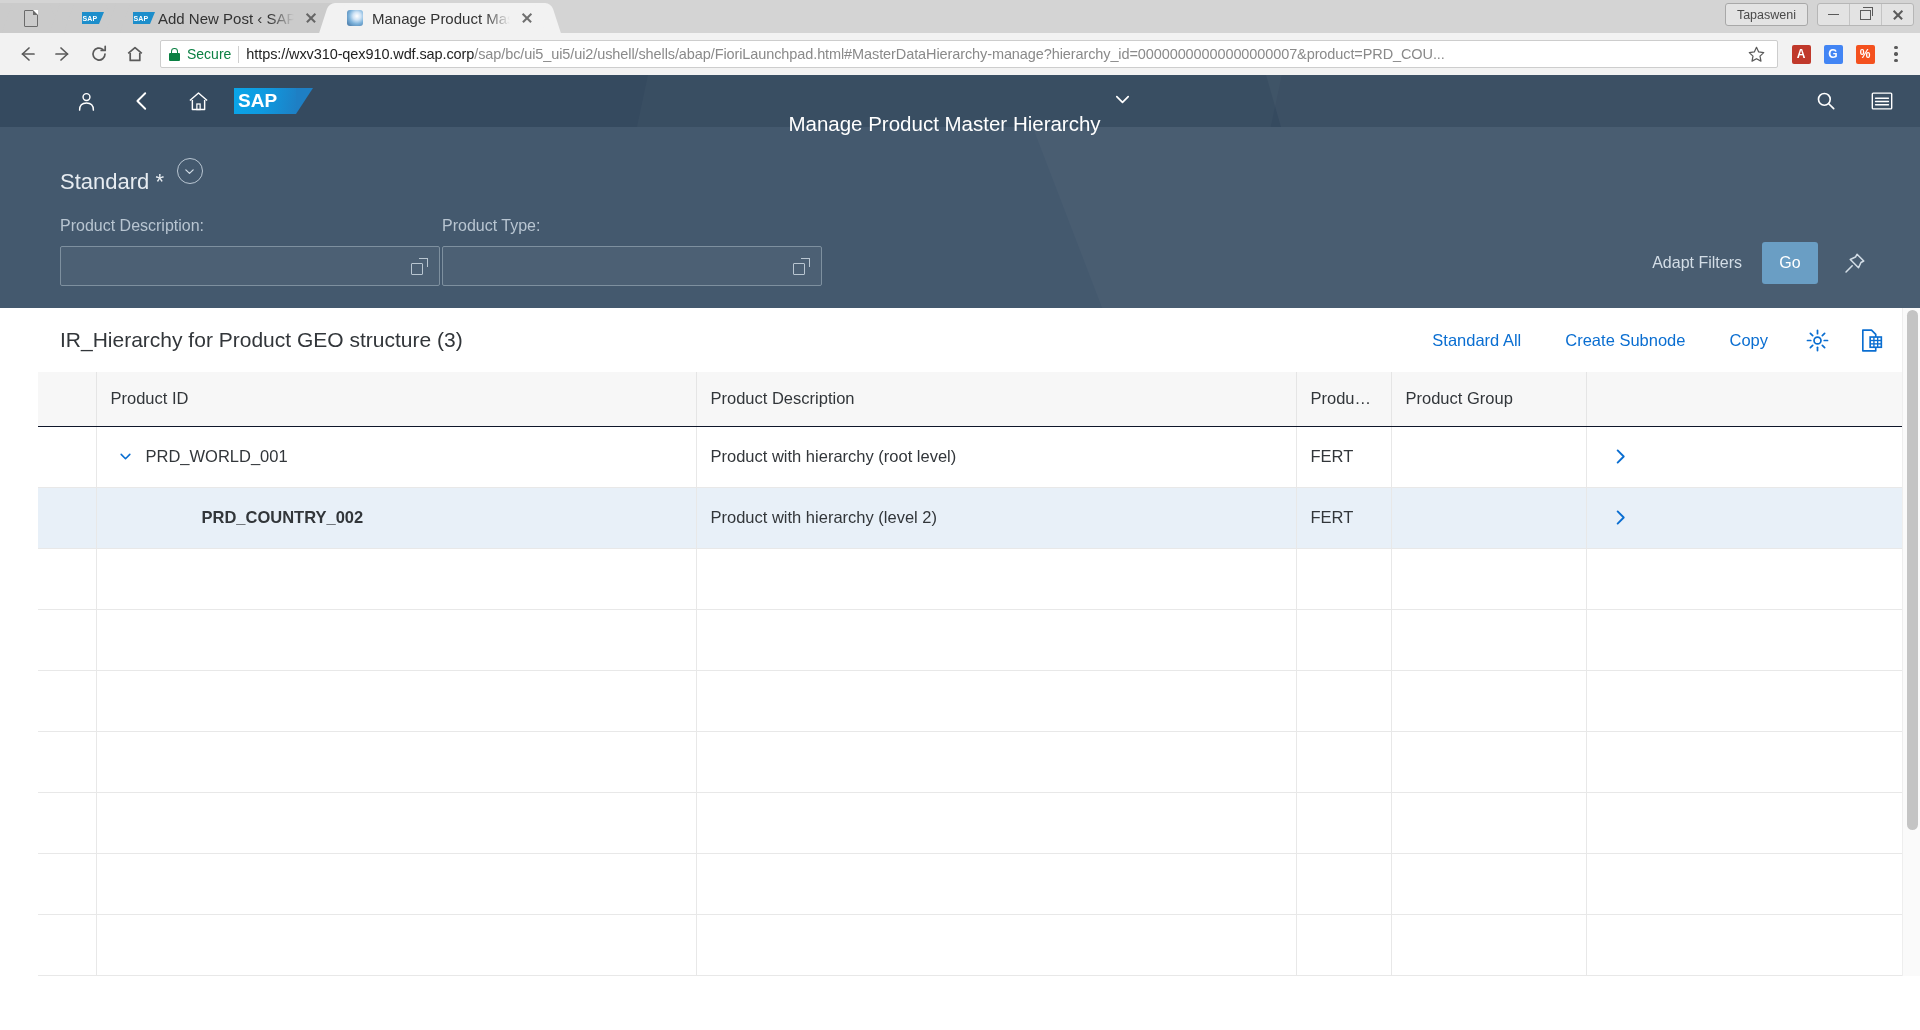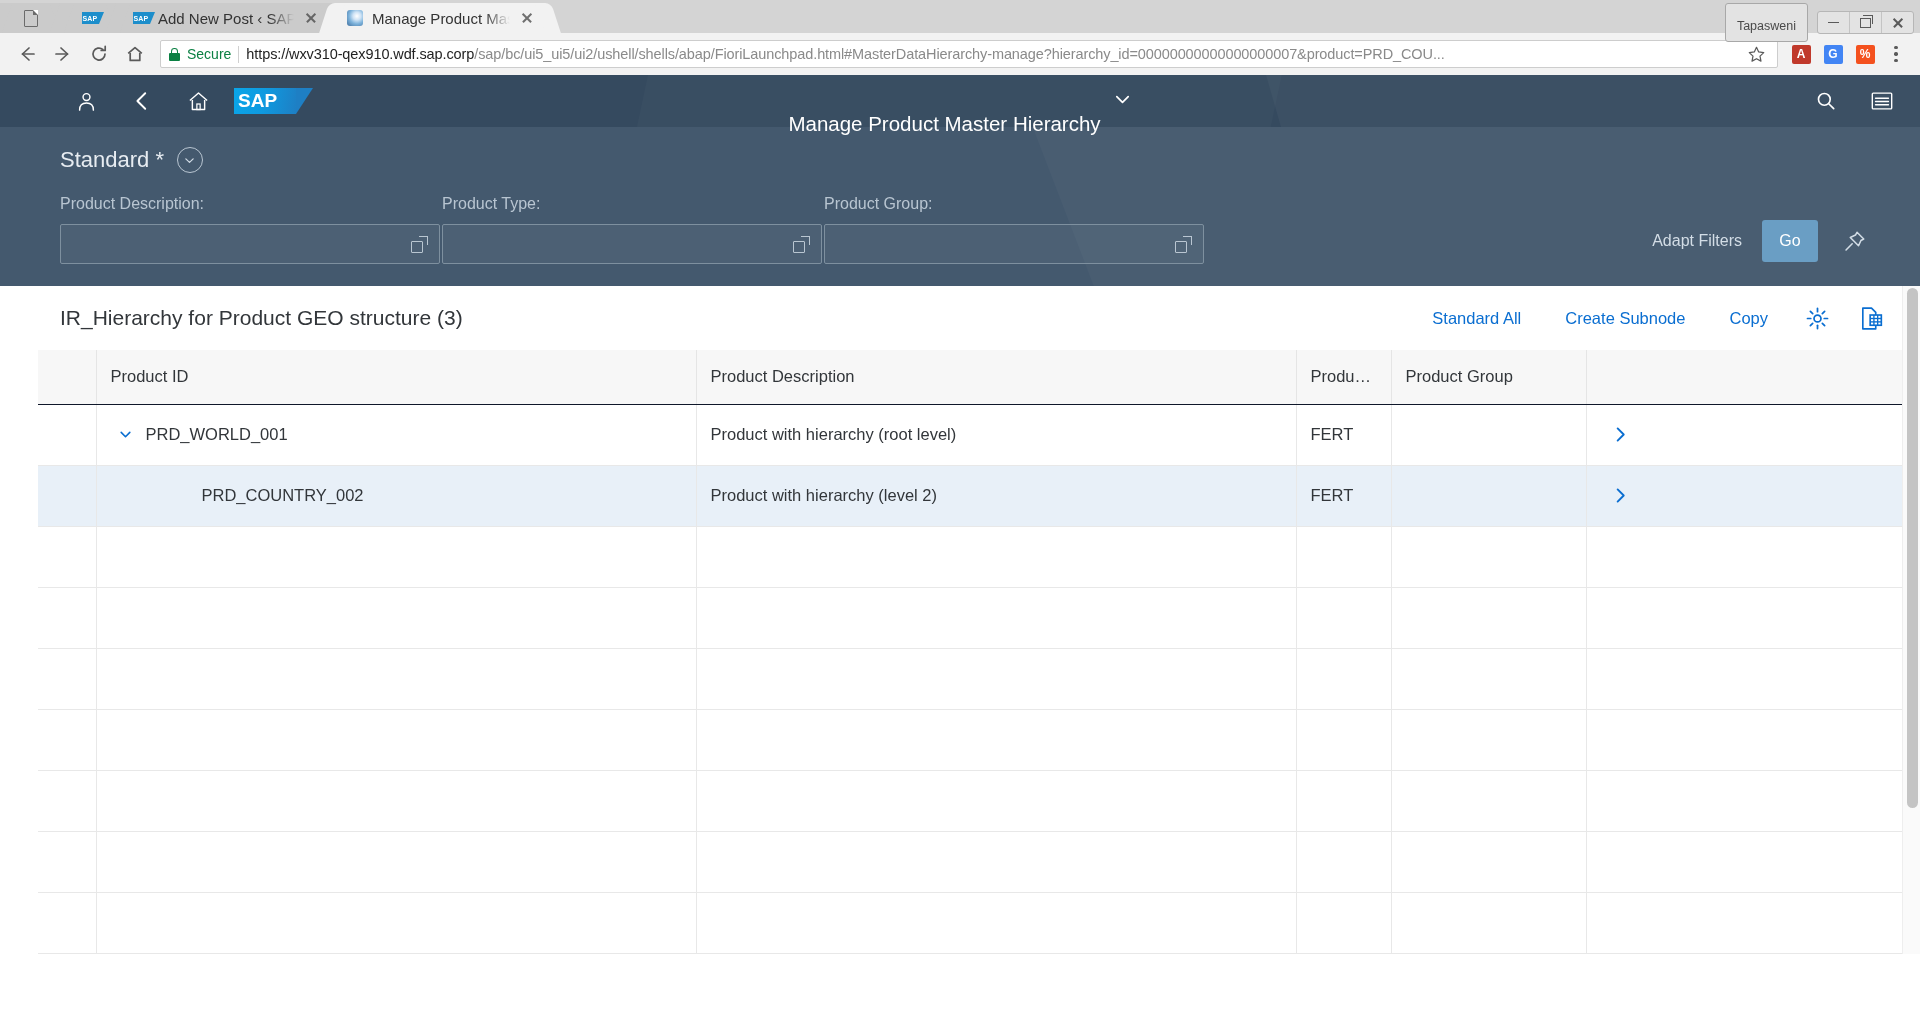--- a/index.html
+++ b/index.html
@@ -50,22 +50,22 @@
   }
   .sapfav:after{content:"";position:absolute;right:-5px;top:0;border-left:5px solid #1d8ecb;border-bottom:12px solid transparent;}
   .docfav{width:12px;height:15px;border:1.4px solid #6b6b6b;border-radius:1px;position:relative;}
   .docfav:after{content:"";position:absolute;right:-1px;top:-1px;border-top:5px solid #fff;border-left:5px solid #6b6b6b;}
   .flowerfav{
     width:16px;height:16px;border-radius:3px;
     background:radial-gradient(circle at 62% 38%, #ffffff 0%, #cfe3f5 28%, #7fb4dc 55%, #3f6f9e 100%);
   }
   .winbtns{position:absolute;right:6px;top:3px;display:flex;align-items:center;gap:0;}
   .profile-chip{
-    height:21px;padding:8px 11px;border:1px solid #a8a8a8;border-radius:3px;background:#e3e3e3;
-    display:flex;align-items:flex-end;font-size:12.5px;color:#4a4a4a;margin-right:9px;
+    height:21px;padding:0 11px;border:1px solid #a8a8a8;border-radius:3px;background:#e3e3e3;
+    display:flex;align-items:center;font-size:12.5px;color:#4a4a4a;margin-right:9px;
   }
   .wingrp{display:flex;border:1px solid #b6b6b6;border-radius:3px;overflow:hidden;background:#e3e3e3;height:21px;}
   .winbtn{width:31px;height:21px;display:flex;align-items:center;justify-content:center;border-right:1px solid #c4c4c4;}
   .winbtn:last-child{border-right:none;}
   .winbtn .dash{width:11px;height:1.6px;background:#5a5a5a;}
   .winbtn .sq{width:9px;height:8px;border:1.4px solid #5a5a5a;position:relative;}
   .winbtn .sq:after{content:"";position:absolute;left:2px;top:-4px;width:9px;height:8px;border:1.4px solid #5a5a5a;border-bottom:none;border-left:none;}
   .winbtn .xx{width:12px;height:12px;position:relative;}
   .winbtn .xx:before,.winbtn .xx:after{content:"";position:absolute;left:0;top:5px;width:12px;height:1.6px;background:#5a5a5a;}
   .winbtn .xx:before{transform:rotate(45deg);}
@@ -119,21 +119,21 @@
   .shell-r{position:absolute;right:10px;top:0;height:52px;display:flex;align-items:center;z-index:2;}
 
   
   .filterbar{background:#44596e;position:relative;overflow:hidden;padding:0 0 22px 0;}
   .filterbar:before{
     content:"";position:absolute;right:-60px;top:-240px;width:900px;height:560px;
     background:rgba(255,255,255,.028);transform:rotate(-21deg);
   }
   .fb-inner{position:relative;z-index:2;}
   .variant{display:flex;align-items:center;gap:13px;padding:20px 0 4px 60px;}
-  .variant .vt{font-size:22px;color:#e7ecf1;}
+  .variant .vt{font-size:22px;color:#e7ecf1;margin-top:22px;}
   .circ-chev{
     width:26px;height:26px;border:1.4px solid #b9c6d2;border-radius:50%;
     display:flex;align-items:center;justify-content:center;box-sizing:border-box;
   }
   .filters{display:flex;padding:18px 0 0 60px;gap:0;align-items:flex-end;position:relative;}
   .fgroup{width:380px;margin-right:2px;}
   .flabel{font-size:16px;color:#b8c5d1;margin-bottom:11px;}
   .finput{
     height:40px;background:rgba(255,255,255,.045);border:1px solid #7e909f;
     border-radius:2px;display:flex;align-items:center;justify-content:flex-end;padding-right:11px;box-sizing:border-box;
@@ -360,29 +360,20 @@
         <div class="flabel">Product Description:</div>
         <div class="finput">
           <span class="vh-ico">
               <span class="b1"></span>
               <span class="b2"></span>
             </span>
         </div>
       </div>
       <div class="fgroup">
         <div class="flabel">Product Type:</div>
-        <div class="finput">
-          <span class="vh-ico">
-              <span class="b1"></span>
-              <span class="b2"></span>
-            </span>
-        </div>
-      </div>
-      <div class="fgroup">
-        <div class="flabel">Product Group:</div>
         <div class="finput">
           <span class="vh-ico">
               <span class="b1"></span>
               <span class="b2"></span>
             </span>
         </div>
       </div>
 
       <div class="fb-right">
         <span class="adapt">Adapt Filters</span>
@@ -475,21 +466,21 @@
                 <path d="M7 3.6 L13.4 10 L7 16.4" fill="none" stroke="#0a6ed1" stroke-width="2" stroke-linecap="round" stroke-linejoin="round"></path>
               </svg>
           </span>
         </td>
       </tr>
 
 
       <tr class="sel">
         <td class="c0"></td>
         <td>
-          <span class="pidcell" style="padding-left:56px;">
+          <span class="pidcell" style="padding-left:56px;font-weight:bold;">
             <span class="tw-chev"></span>
             <span>PRD_COUNTRY_002</span>
           </span>
         </td>
         <td>Product with hierarchy (level 2)</td>
         <td>FERT</td>
         <td></td>
         <td style="padding:0;">
           <span class="navchev">
             <svg width="19" height="19" viewBox="0 0 20 20">

